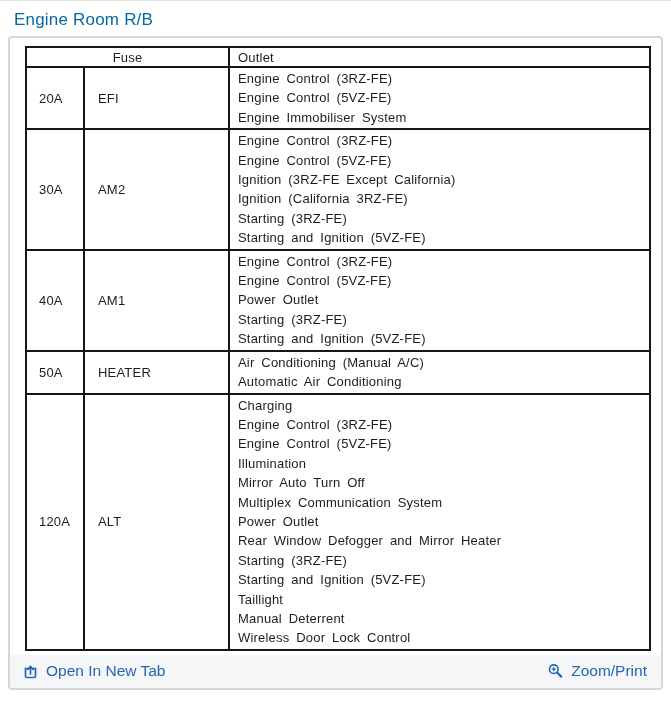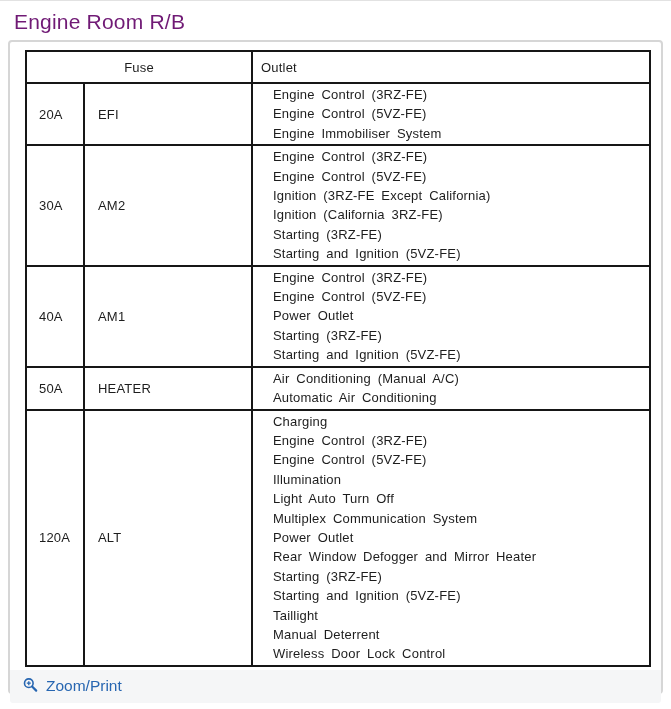--- a/index.html
+++ b/index.html
@@ -6,23 +6,23 @@
   html, body {
     width: 671px; height: 709px;
     background: #ffffff;
     font-family: "Liberation Sans", "DejaVu Sans", sans-serif;
     overflow: hidden;
   }
   body { border-top: 1px solid #e2e2e2; }
 
   .page-title {
     margin: 9px 0 6px 14px;
-    font-size: 21px;
+    font-size: 17px;
     font-weight: 400;
-    color: #701a75;
+    color: #0369a1;
     letter-spacing: 0.2px;
   }
 
   .card {
     margin: 0 8px;
     border: 2px solid #d6d6d6;
     border-radius: 4px;
     background: #ffffff;
     height: 654px;
     display: flex;
@@ -41,43 +41,43 @@
   }
   table.fuse-table th,
   table.fuse-table td {
     border: 2px solid #161616;
     font-size: 13px;
     font-weight: 400;
     word-spacing: 3px;
     letter-spacing: 0.2px;
   }
   th.fuse-header {
-    height: 32px;
+    height: 20px;
     text-align: center;
     vertical-align: middle;
     font-size: 13.5px;
   }
   th.system-header {
     text-align: left;
     vertical-align: middle;
     padding-left: 8px;
     font-size: 13.5px;
   }
   td.amp-cell {
     width: 58px;
     padding-left: 12px;
     vertical-align: middle;
   }
   td.name-cell {
-    width: 168px;
+    width: 145px;
     padding-left: 13px;
     vertical-align: middle;
   }
   td.systems-cell {
-    padding: 1px 4px 1px 20px;
+    padding: 1px 4px 1px 8px;
     vertical-align: middle;
   }
   .sys-line {
     line-height: 19.4px;
     white-space: nowrap;
   }
 
   .card-footer {
     flex: 0 0 auto;
     background: #f5f6f7;
@@ -155,36 +155,46 @@
             </td>
           </tr>
           <tr>
             <td class="amp-cell">120A</td>
             <td class="name-cell">ALT</td>
             <td class="systems-cell">
               <div class="sys-line">Charging</div>
               <div class="sys-line">Engine Control (3RZ-FE)</div>
               <div class="sys-line">Engine Control (5VZ-FE)</div>
               <div class="sys-line">Illumination</div>
-              <div class="sys-line">Light Auto Turn Off</div>
+              <div class="sys-line">Mirror Auto Turn Off</div>
               <div class="sys-line">Multiplex Communication System</div>
               <div class="sys-line">Power Outlet</div>
               <div class="sys-line">Rear Window Defogger and Mirror Heater</div>
               <div class="sys-line">Starting (3RZ-FE)</div>
               <div class="sys-line">Starting and Ignition (5VZ-FE)</div>
               <div class="sys-line">Taillight</div>
               <div class="sys-line">Manual Deterrent</div>
               <div class="sys-line">Wireless Door Lock Control</div>
             </td>
           </tr>
         </tbody>
     </table>
   </div>
 
   <div class="card-footer">
+    <a class="footer-link">
+      <span>
+        <svg width="17" height="17" viewBox="0 0 17 17" fill="none">
+          <path d="M3.5 5.5 H13.5 V13 A1.5 1.5 0 0 1 12 14.5 H5 A1.5 1.5 0 0 1 3.5 13 Z" stroke="#2766b1" stroke-width="1.7" fill="none"></path>
+          <rect x="6.1" y="2.2" width="4.8" height="5.2" fill="#f5f6f7"></rect>
+          <path d="M8.5 11 V4 M5.9 6.4 L8.5 3.6 L11.1 6.4" stroke="#2766b1" stroke-width="1.7" fill="none" stroke-linecap="square"></path>
+        </svg>
+      </span>
+      <span>Open In New Tab</span>
+    </a>
 
     <a class="footer-link">
       <span>
         <svg width="17" height="17" viewBox="0 0 17 17" fill="none">
           <circle cx="6.8" cy="6.2" r="4.3" stroke="#2766b1" stroke-width="1.6"></circle>
           <path d="M6.8 4.2 V8.2 M4.8 6.2 H8.8" stroke="#2766b1" stroke-width="1.3"></path>
           <path d="M10.1 9.5 L14.2 13.6" stroke="#2766b1" stroke-width="2.2" stroke-linecap="round"></path>
         </svg>
       </span>
       <span>Zoom/Print</span>

